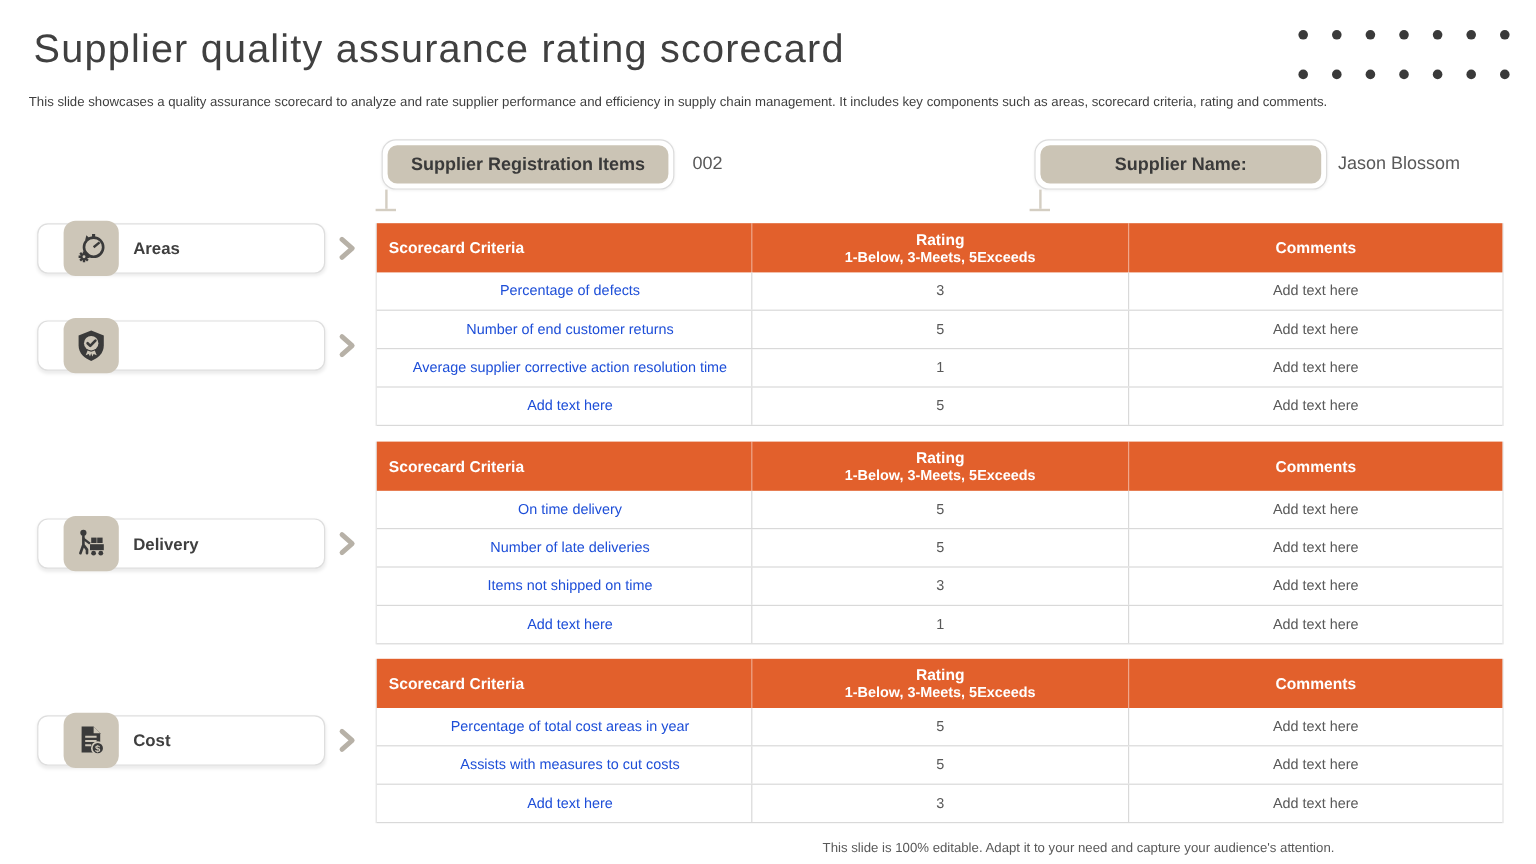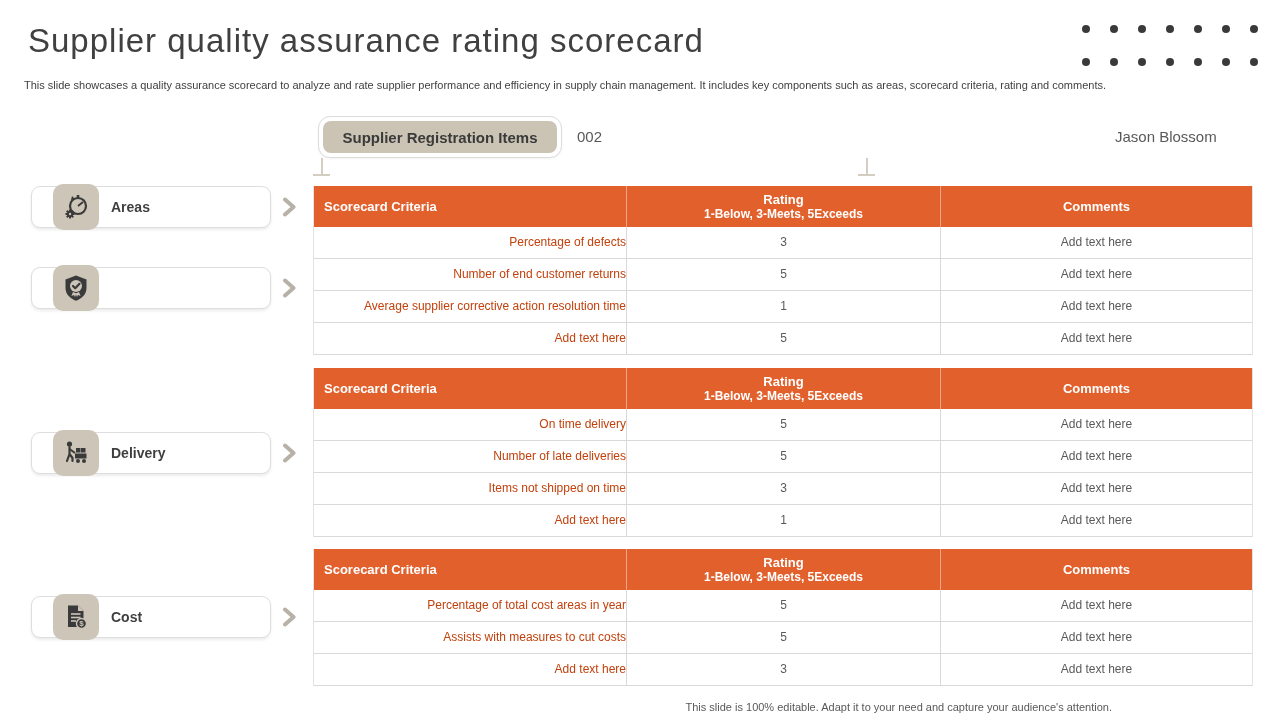--- a/index.html
+++ b/index.html
@@ -78,21 +78,21 @@
   .th { display:flex; flex-direction:column; justify-content:center; align-items:center; }
   .th.left { align-items:flex-start; padding-left:10px; }
   .th .h1 { font-size:13px; font-weight:bold; line-height:15px;text-align:center; }
   .th .h2 { font-size:12px; font-weight:bold; line-height:14px; }
   .th:not(:last-child) { border-right:1px solid rgba(255,255,255,0.45); }
   .trow {
     display:grid; grid-template-columns:313px 314px 311px;
     height:32px; border-bottom:1px solid #d9d9d9;
   }
   .td { font-size:12px; line-height:31px; overflow:hidden; white-space:nowrap; }
-  .td.crit { color:#c2410c; padding-left:10px; text-align:right; }
+  .td.crit { color:#1d4ed8; padding-left:10px; text-align:center; }
   .td.num, .td.com { color:#595959; text-align:center; }
   .td:not(:last-child) { border-right:1px solid #d9d9d9; }
 
   
   .footer {
     position:absolute; left:0; top:701px; width:1112px;
     text-align:right; font-size:11px; color:#595959;
   }
 </style>
 </head>
@@ -119,20 +119,23 @@
   </div>
   <div class="subtitle">This slide showcases a quality assurance scorecard to analyze and rate supplier performance and efficiency in supply chain management.  It includes key components such as areas, scorecard criteria, rating and comments.</div>
 
   <div class="info-box" style="left:318px">
     <div class="info-pill">Supplier Registration Items</div>
   </div>
   <div class="info-value" style="left:577px">002</div>
   <div class="conn-v" style="left:321px"></div>
   <div class="conn-h" style="left:313px"></div>
 
+  <div class="info-box" style="left:862px">
+    <div class="info-pill">Supplier Name:</div>
+  </div>
   <div class="info-value" style="left:1115px">Jason Blossom</div>
   <div class="conn-v" style="left:866px"></div>
   <div class="conn-h" style="left:858px"></div>
 
   <div class="side-item" style="top:186px">
     <div class="side-box"></div>
     <div class="side-tile">
       <svg width="28" height="28" viewBox="0 0 28 28">
         <circle cx="16" cy="13" r="8" fill="none" stroke="#3a3a3a" stroke-width="2.2"></circle>
         <line x1="16" y1="13" x2="21" y2="9" stroke="#3a3a3a" stroke-width="2"></line>

